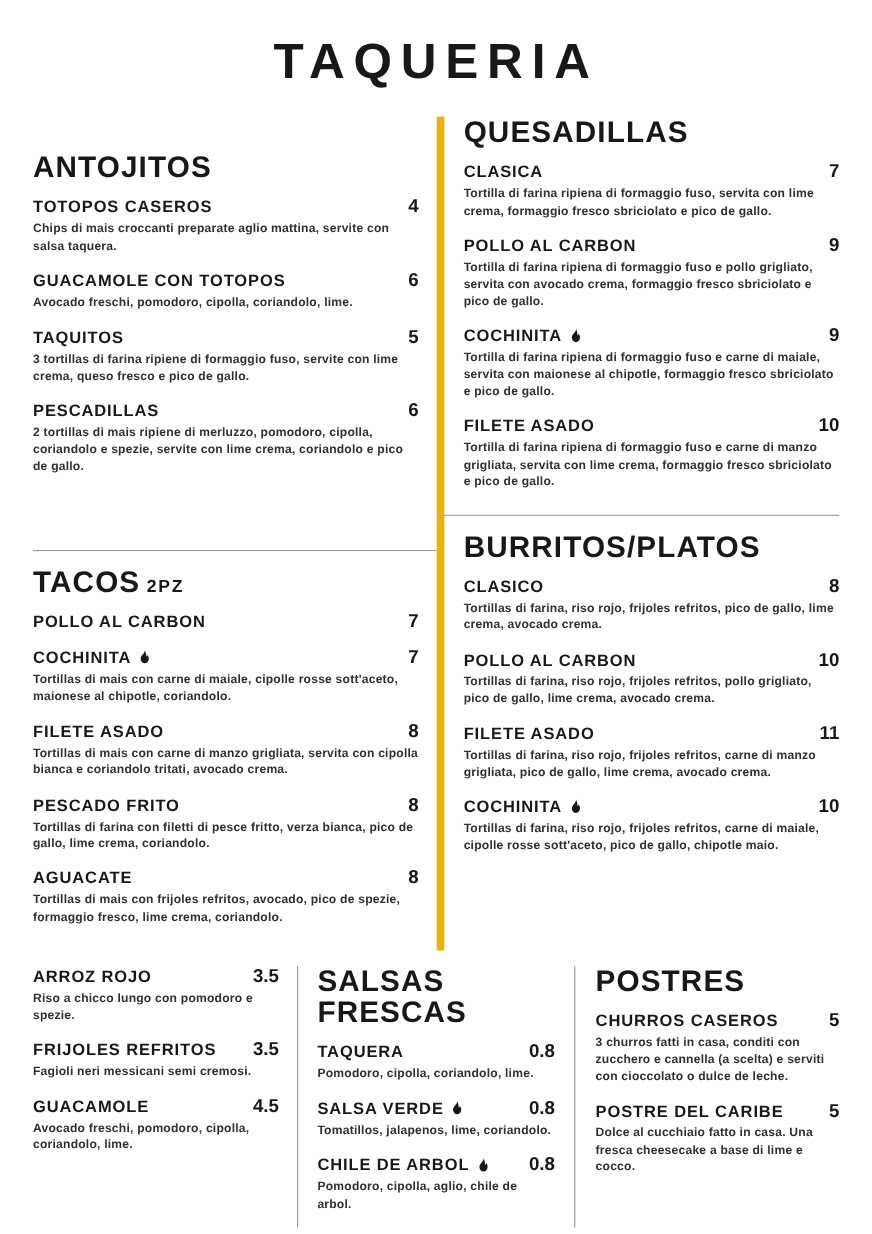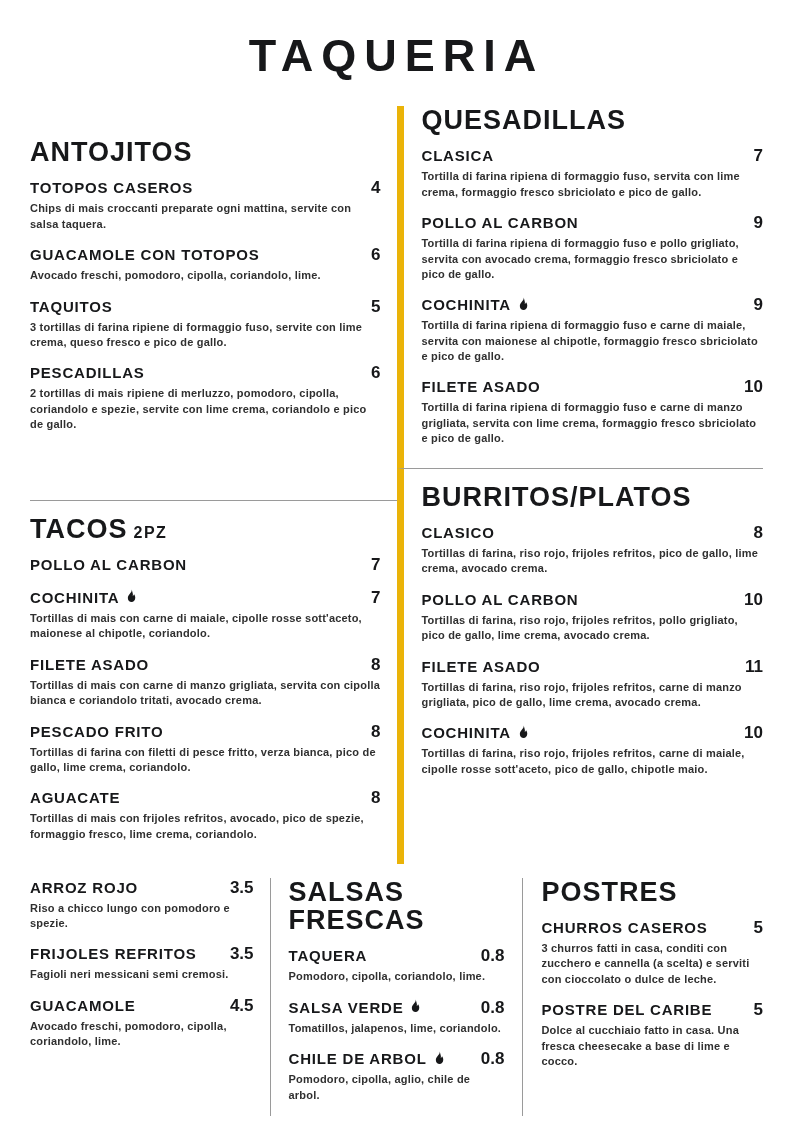--- a/index.html
+++ b/index.html
@@ -70,21 +70,21 @@
 
   <div class="grid-top">
 
     <section class="cell l row1">
       <h2 class="sec-title">ANTOJITOS</h2>
       <div class="item">
         <div class="irow">
             <span class="iname">TOTOPOS CASEROS</span>
             <span class="price">4</span>
           </div>
-        <p class="desc">Chips di mais croccanti preparate ogni mattina, servite con salsa taquera.</p>
+        <p class="desc">Chips di mais croccanti preparate aglio mattina, servite con salsa taquera.</p>
       </div>
       <div class="item">
         <div class="irow">
             <span class="iname">GUACAMOLE CON TOTOPOS</span>
             <span class="price">6</span>
           </div>
         <p class="desc">Avocado freschi, pomodoro, cipolla, coriandolo, lime.</p>
       </div>
       <div class="item">
         <div class="irow">

